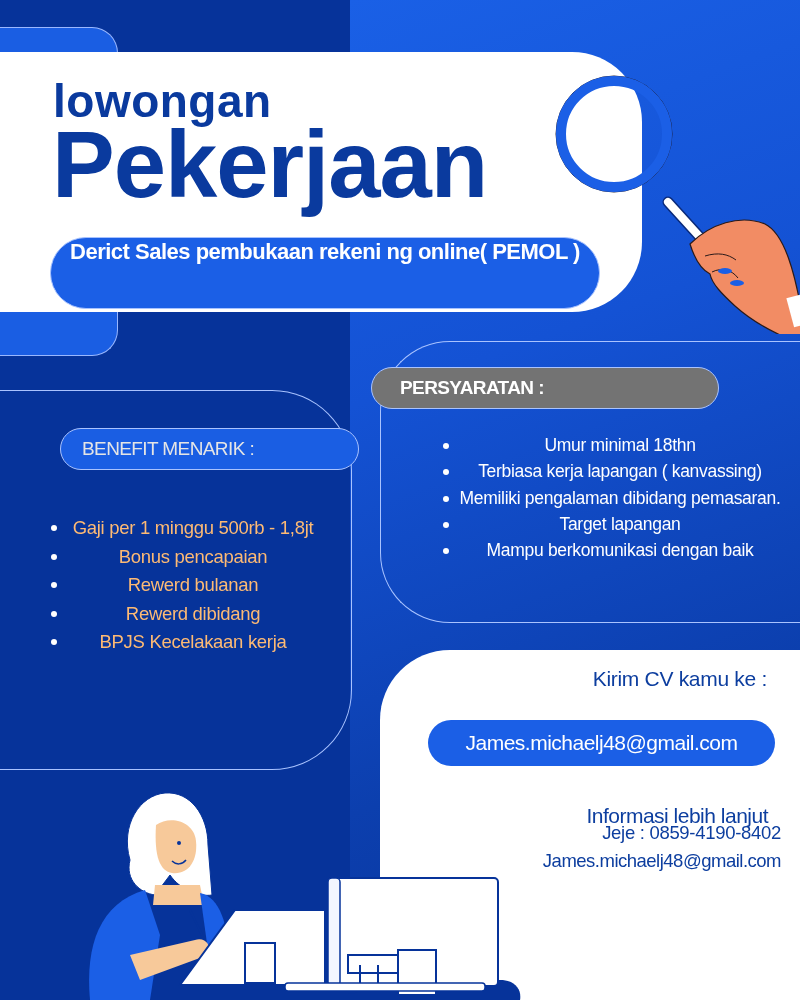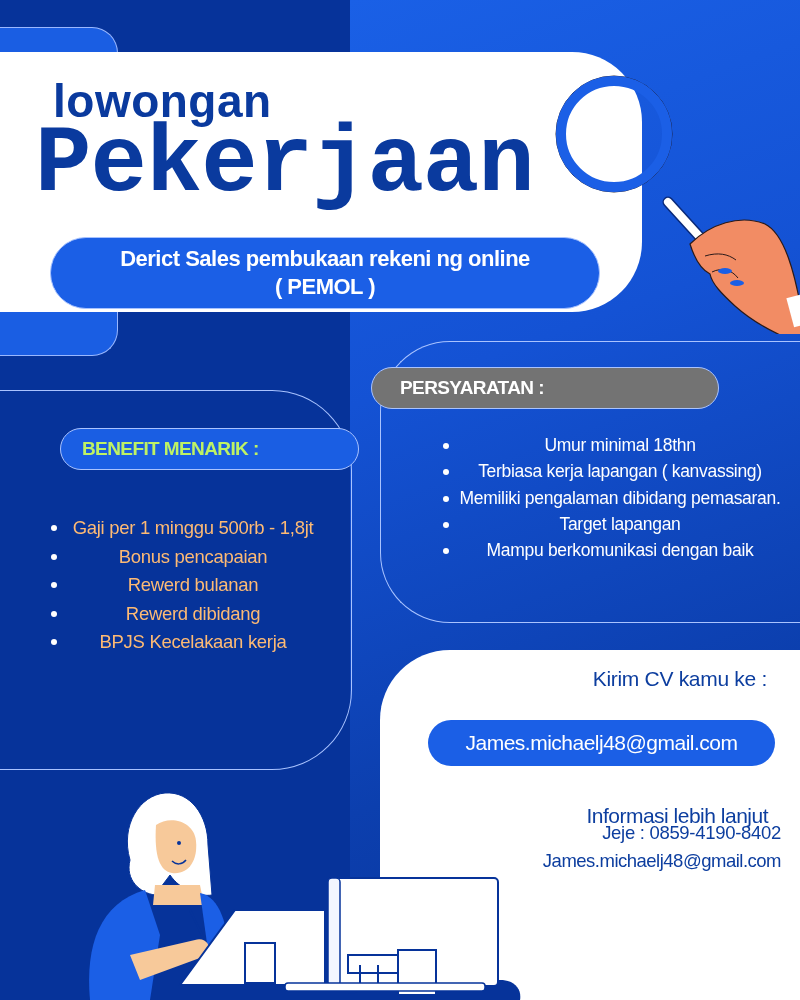--- a/index.html
+++ b/index.html
@@ -11,35 +11,35 @@
     background: linear-gradient(160deg, #1a60e6 0%, #1452d4 35%, #0c3fae 70%, #073299 100%); }
 
   .top-tab { position: absolute; left: -20px; top: 27px; width: 138px; height: 56px; background: #1a5ee3;
     border: 1.5px solid #9ab8ff; border-left: none; border-radius: 0 26px 0 0; }
   .tab-bottom { position: absolute; left: -20px; top: 300px; width: 138px; height: 56px; background: #1a5ee3;
     border: 1.5px solid #9ab8ff; border-left: none; border-top: none; border-radius: 0 0 26px 0; }
 
   .hero-card { position: absolute; left: -30px; top: 52px; width: 672px; height: 260px; background: #ffffff;
     border-radius: 0 70px 70px 0; }
   .hero-lowongan { position: absolute; left: 53px; top: 74px; font-size: 46px; font-weight: 700; color: #0a3a9e; letter-spacing: 0.5px; }
-  .hero-pekerjaan { position: absolute; left: 35px; top: 118px; font-size: 94px; font-weight: 700; color: #0a3a9e; letter-spacing: -1px; line-height: 1; font-family: Liberation Mono, monospace; }
+  .hero-pekerjaan { position: absolute; left: 52px; top: 118px; font-size: 94px; font-weight: 700; color: #0a3a9e; letter-spacing: -1px; line-height: 1; }
 
   .subtitle-pill { position: absolute; left: 50px; top: 237px; width: 550px; height: 72px; background: #1b5fe6;
     border: 1.5px solid #a7c2ff; border-radius: 40px; color: #fff; text-align: center;
-    display: flex; flex-direction: column; justify-content: center; }
+    display: flex; justify-content: center; }
   .subtitle-pill span { display: block; font-size: 22px; font-weight: 700; line-height: 28px; letter-spacing: -0.5px; }
 
   
   .magnifier { position: absolute; left: 540px; top: 74px; }
 
   
   .benefit-frame { position: absolute; left: -20px; top: 390px; width: 372px; height: 380px;
     border: 1.5px solid #a9c3ff; border-left: none; border-radius: 0 80px 80px 0; }
   .benefit-pill { position: absolute; left: 60px; top: 428px; width: 299px; height: 42px; background: #1a5ee3;
-    border: 1.5px solid #a9c3ff; border-radius: 22px; color: #bef264; font-weight: 700; font-size: 19px;
+    border: 1.5px solid #a9c3ff; border-radius: 22px; color: #e5e5e5; font-weight: 400; font-size: 19px;
     display: flex; align-items: center; padding-left: 21px; letter-spacing: -0.6px; }
   .benefit-list { position: absolute; left: 50px; top: 514px; width: 270px; color: #fdba74; font-size: 18.5px; line-height: 28.5px; letter-spacing: -0.3px; list-style: none; }
 
   
   .req-frame { position: absolute; left: 380px; top: 341px; width: 440px; height: 282px;
     border: 1.5px solid #a9c3ff; border-right: none; border-radius: 70px 0 0 70px; }
   .req-pill { position: absolute; left: 371px; top: 367px; width: 348px; height: 42px; background: #737373;
     border: 1.5px solid #a9c3ff; border-radius: 22px; color: #fff; font-weight: 700; font-size: 19px;
     display: flex; align-items: center; padding-left: 28px; letter-spacing: -0.6px; }
   .req-list { position: absolute; left: 442px; top: 432px; width: 340px; color: #fff; font-size: 17.5px; line-height: 26.3px; letter-spacing: -0.3px; list-style: none; }

